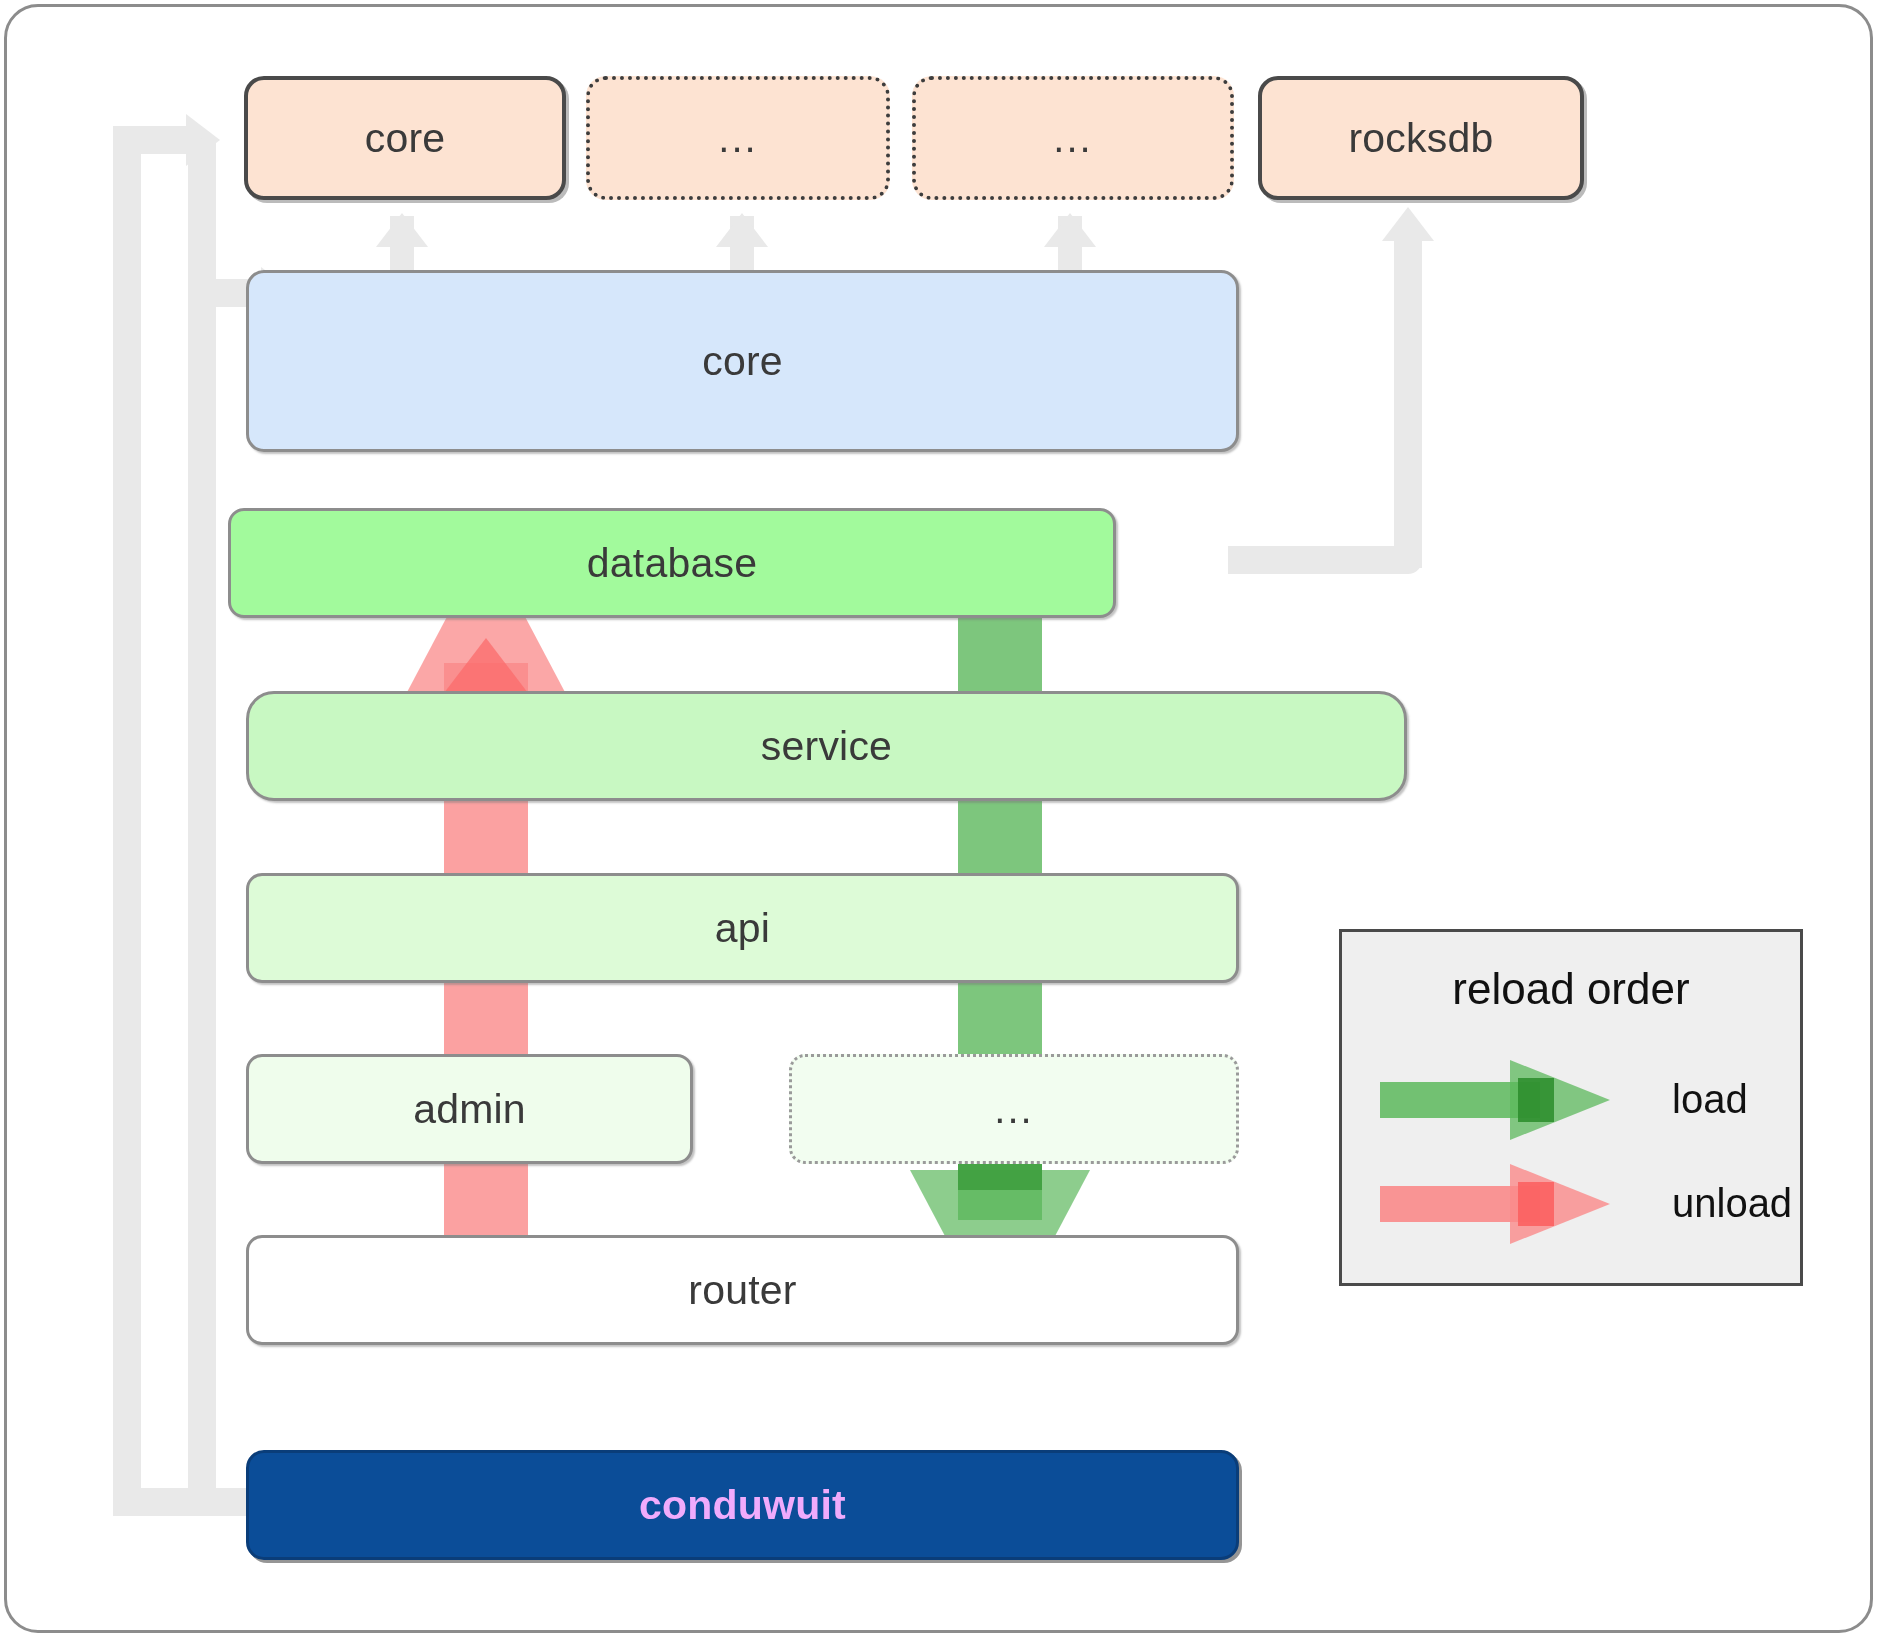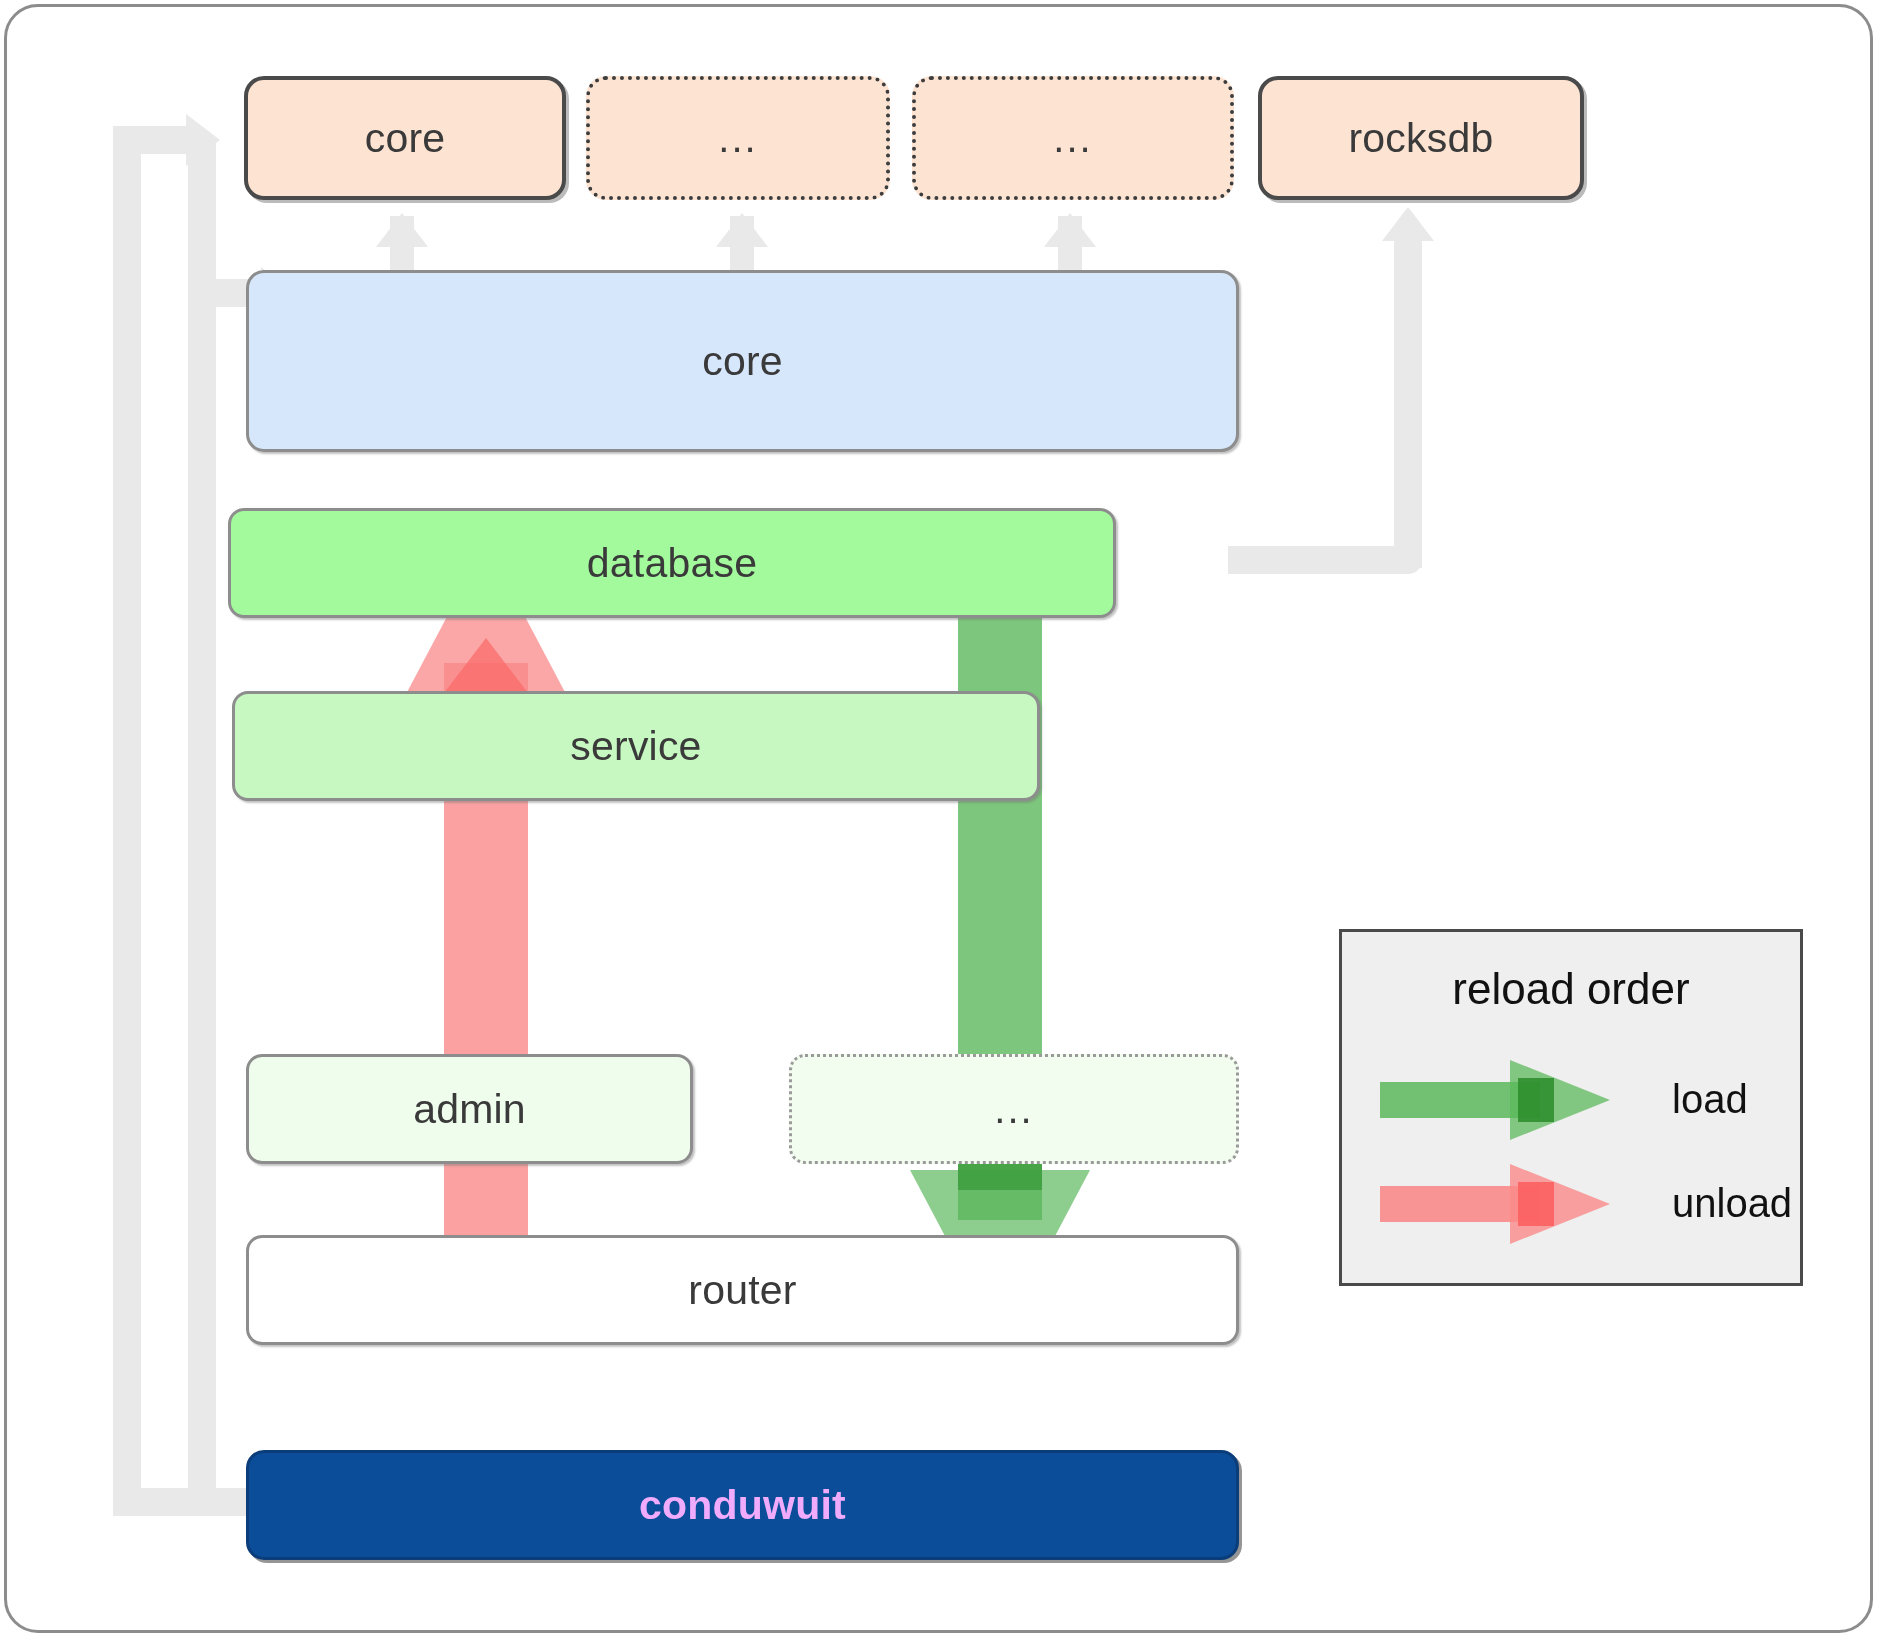--- a/index.html
+++ b/index.html
@@ -203,24 +203,27 @@
   </div>
 
   <div class="box layer core" style="left:246px; top:270px; width:993px; height:182px;">
     <span>core</span>
   </div>
 
   <div class="box layer database" style="left:228px; top:508px; width:888px; height:110px;">
     <span>database</span>
   </div>
 
-  <div class="box layer service" style="left:232px; top:691px; width:808px; height:110px;">
+  <div class="box layer service" style="left:246px; top:691px; width:1161px; height:110px;border-radius:28px;">
     <span>service</span>
   </div>
 
+  <div class="box layer api" style="left:246px; top:873px; width:993px; height:110px;">
+    <span>api</span>
+  </div>
 
   <div class="box layer admin" style="left:246px; top:1054px; width:447px; height:110px;">
     <span>admin</span>
   </div>
 
   <div class="box layer ellipsis" style="left:789px; top:1054px; width:450px; height:110px;">
     <span class="dots">...</span>
   </div>
 
   <div class="box layer router" style="left:246px; top:1235px; width:993px; height:110px;">

